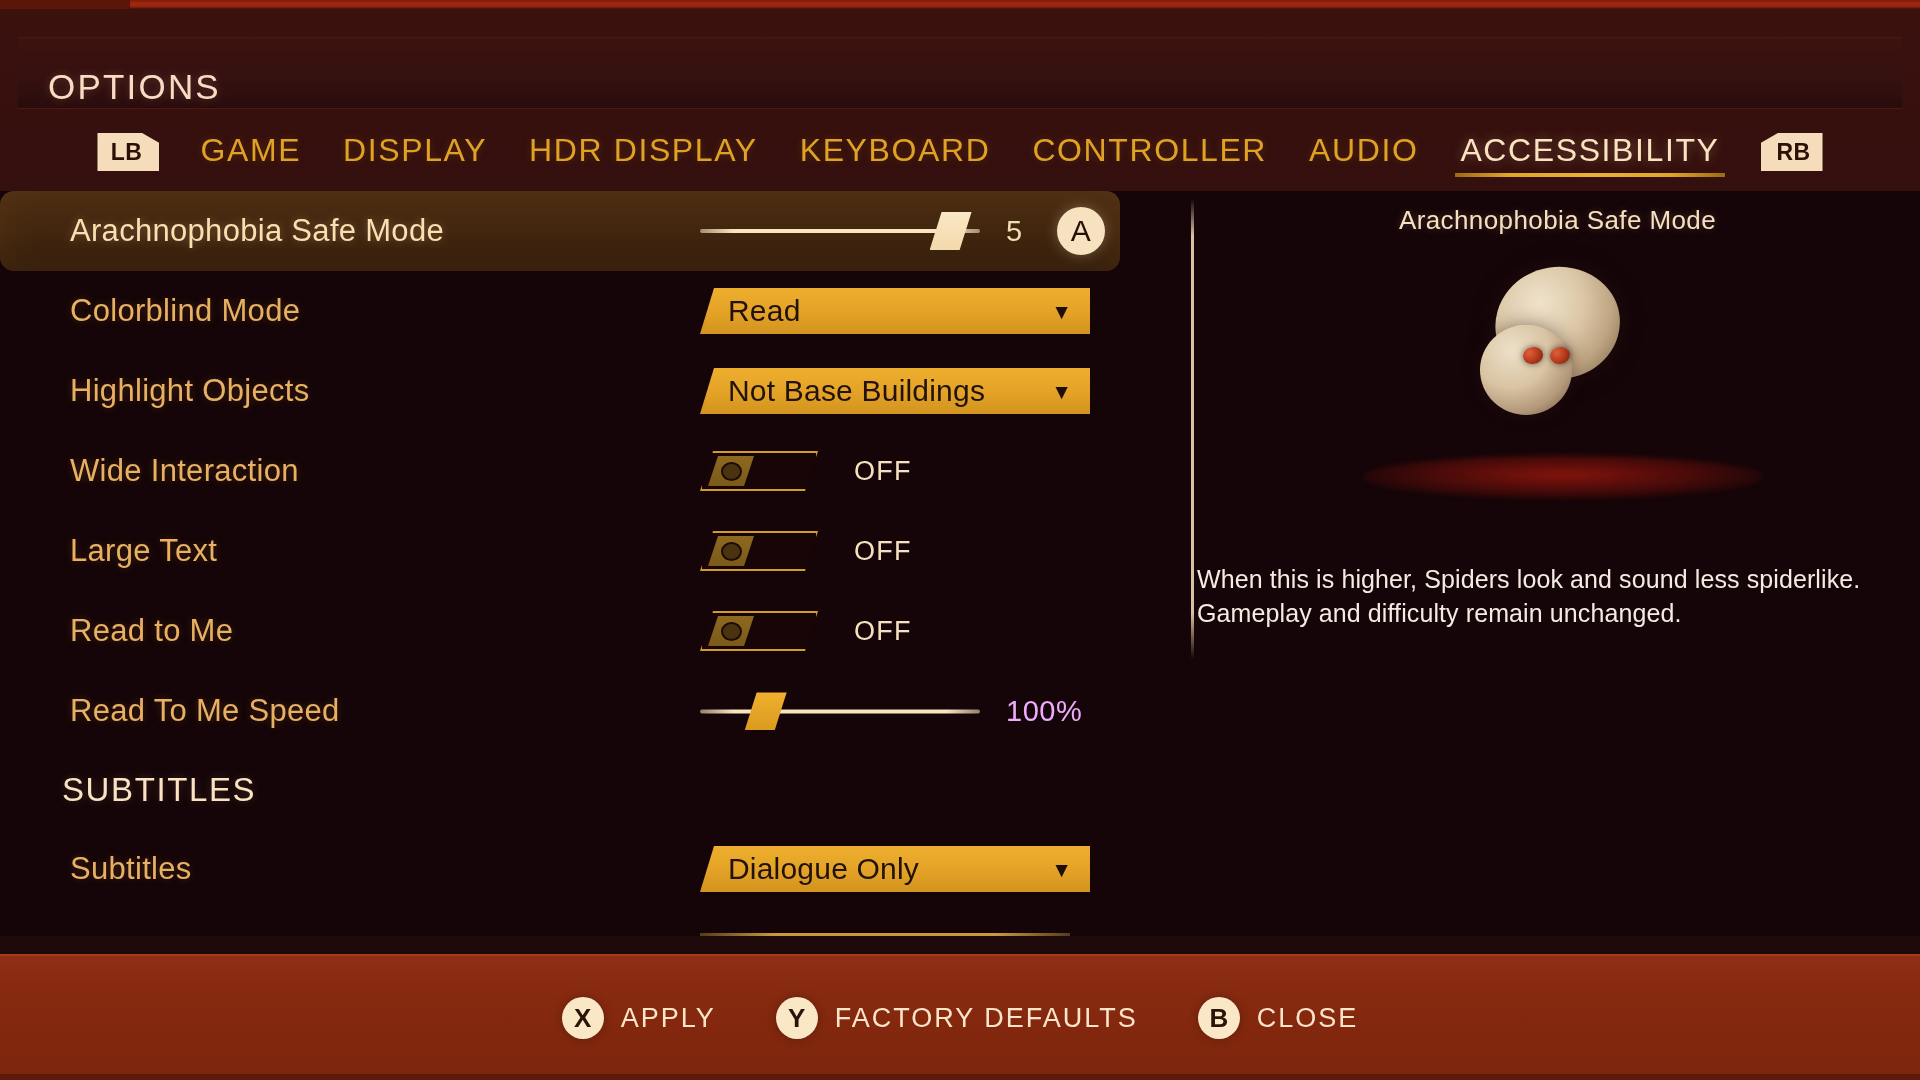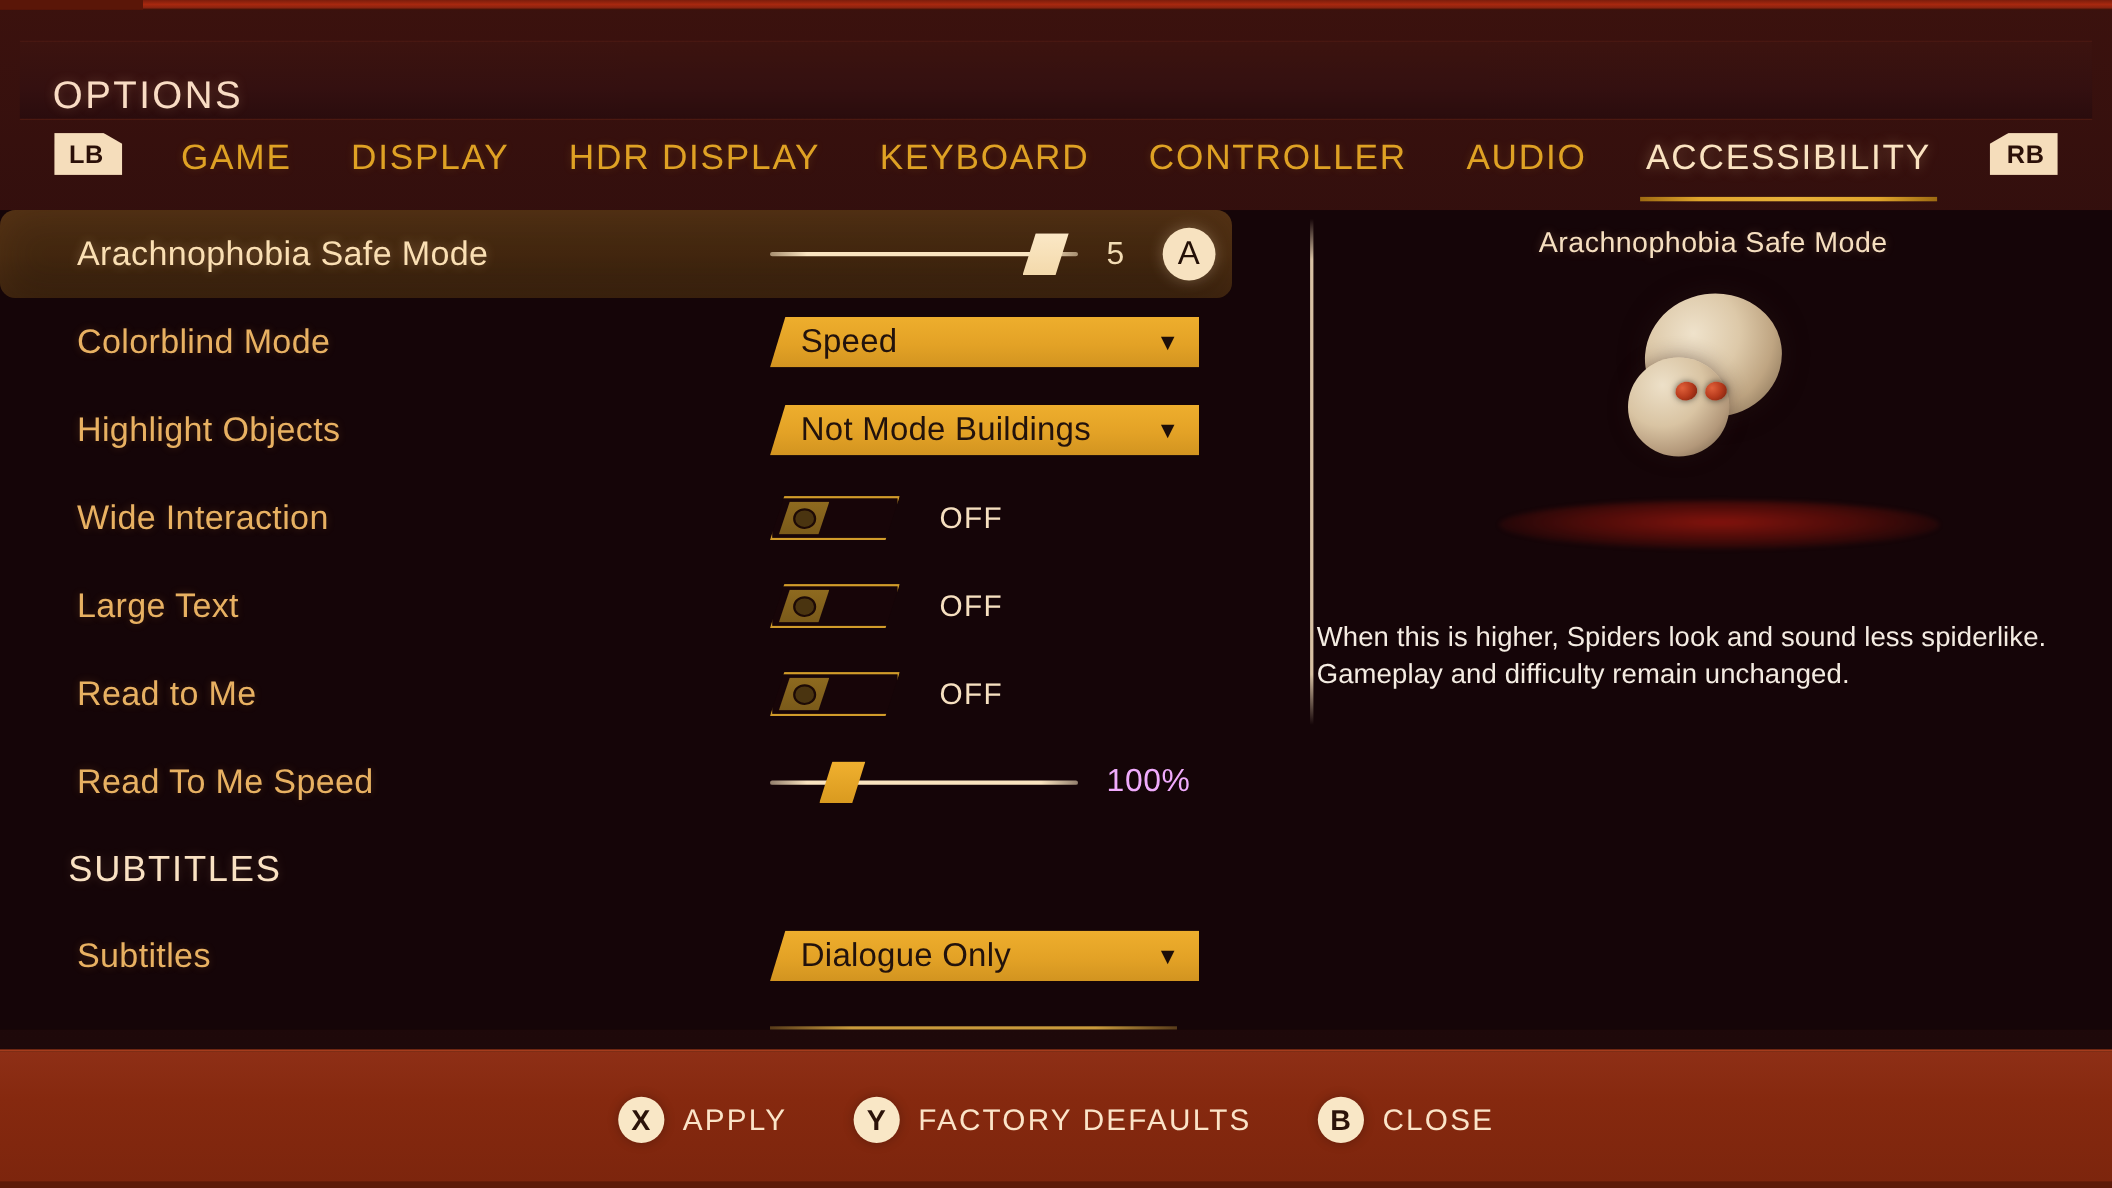--- a/index.html
+++ b/index.html
@@ -65,22 +65,23 @@
     text-shadow: 0 0 10px rgba(255,190,140,0.25);
   }
 
   
   .tab-row {
     position: absolute;
     top: 112px; left: 0;
     width: 1920px;
     height: 62px;
     display: flex;
+    align-items: center;
     justify-content: center;
-    gap: 16px;
+    gap: 4px;
   }
   .bumper {
     position: relative;
     width: 62px; height: 38px;
     background: #f5ddbb;
     margin: 0 18px;
     color: #2b1008;
     font-size: 23px;
     font-weight: 700;
     letter-spacing: 0.5px;
@@ -482,31 +483,31 @@
                 <span class="value">5</span>
               </div>
               <div class="abtn">A</div>
             </div>
           </div>
 
           <div class="row">
             <span class="row-label">Colorblind Mode</span>
             <div class="control">
               <div class="dropdown">
-                <span class="dd-text">Speed</span>
+                <span class="dd-text">Read</span>
                 <span class="dd-arrow">▼</span>
               </div>
             </div>
           </div>
 
           <div class="row">
             <span class="row-label">Highlight Objects</span>
             <div class="control">
               <div class="dropdown">
-                <span class="dd-text">Not Mode Buildings</span>
+                <span class="dd-text">Not Base Buildings</span>
                 <span class="dd-arrow">▼</span>
               </div>
             </div>
           </div>
 
           <div class="row">
             <span class="row-label">Wide Interaction</span>
             <div class="control">
               <div class="toggle-wrap">
                 <div class="toggle">

